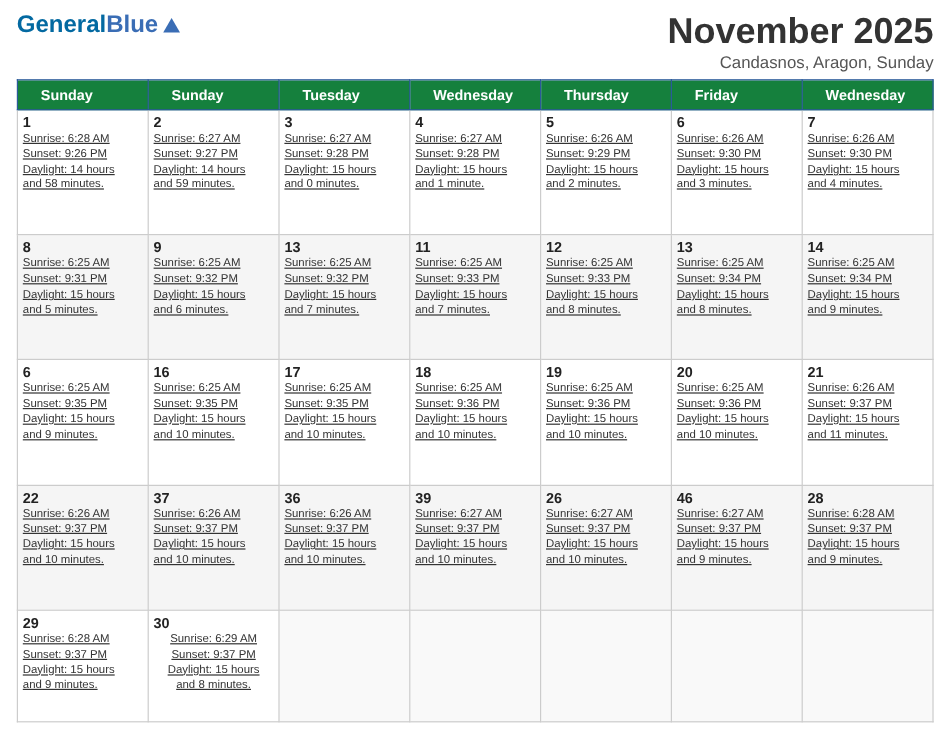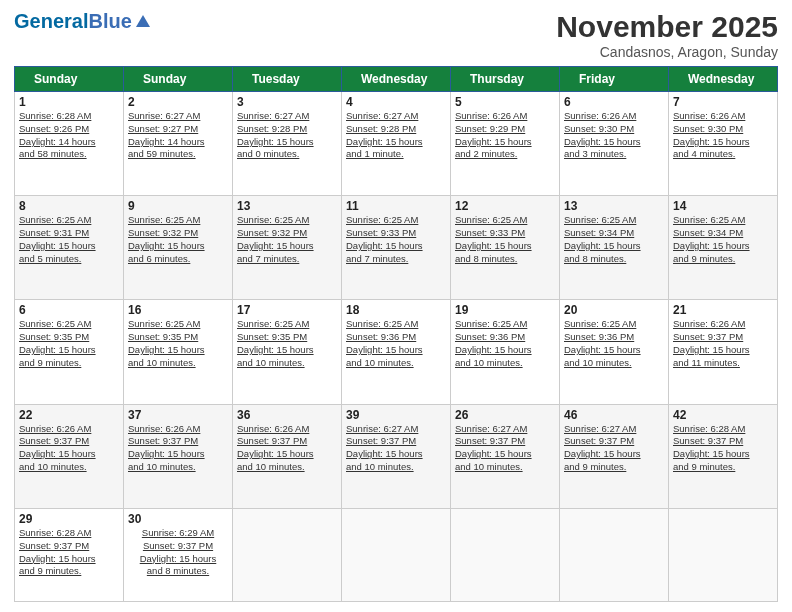--- a/index.html
+++ b/index.html
@@ -324,21 +324,21 @@
 and 10 minutes.</div>
           </td>
           <td>
             <span class="day-num">46</span>
             <div class="day-info" style="white-space: pre-line;">Sunrise: 6:27 AM
 Sunset: 9:37 PM
 Daylight: 15 hours
 and 9 minutes.</div>
           </td>
           <td>
-            <span class="day-num">42</span>
+            <span class="day-num">28</span>
             <div class="day-info" style="white-space: pre-line;">Sunrise: 6:28 AM
 Sunset: 9:37 PM
 Daylight: 15 hours
 and 9 minutes.</div>
           </td>
         </tr>
         <tr class="last-row">
           <td>
             <span class="day-num">29</span>
             <div class="day-info" style="white-space: pre-line;">Sunrise: 6:28 AM

